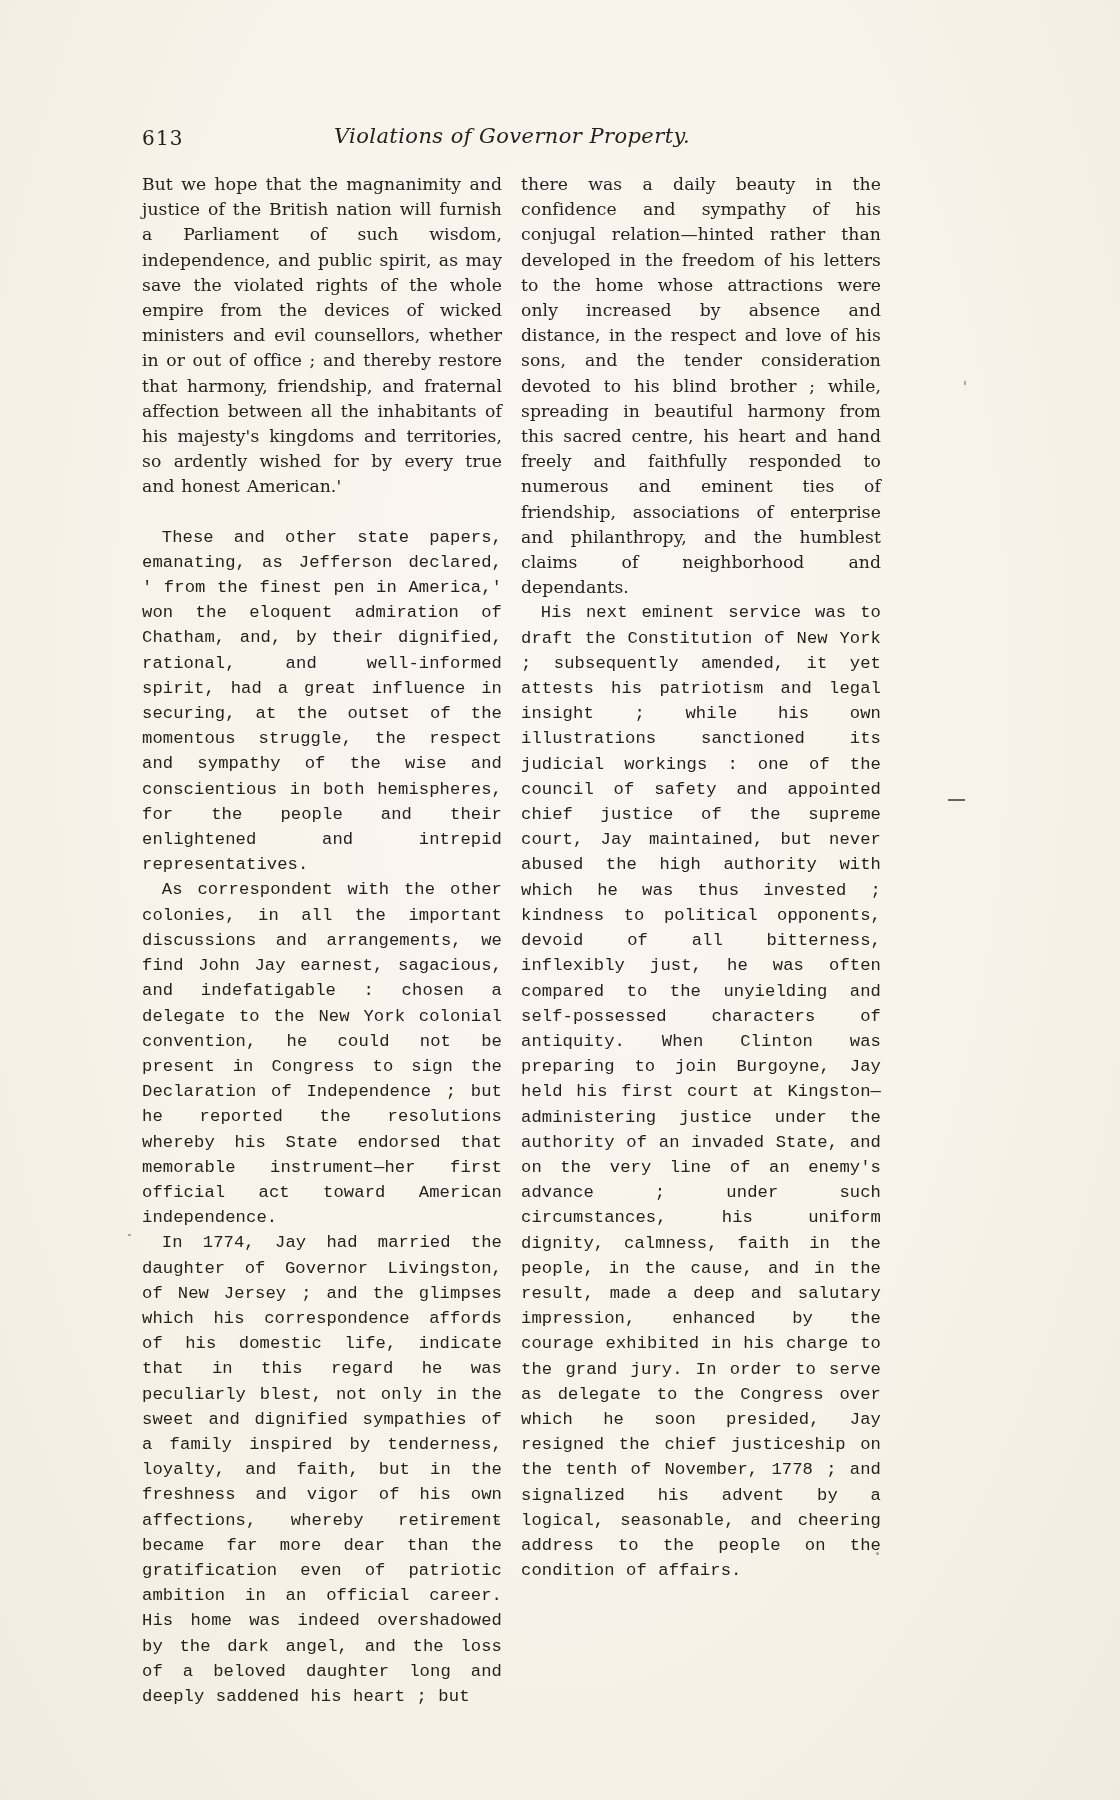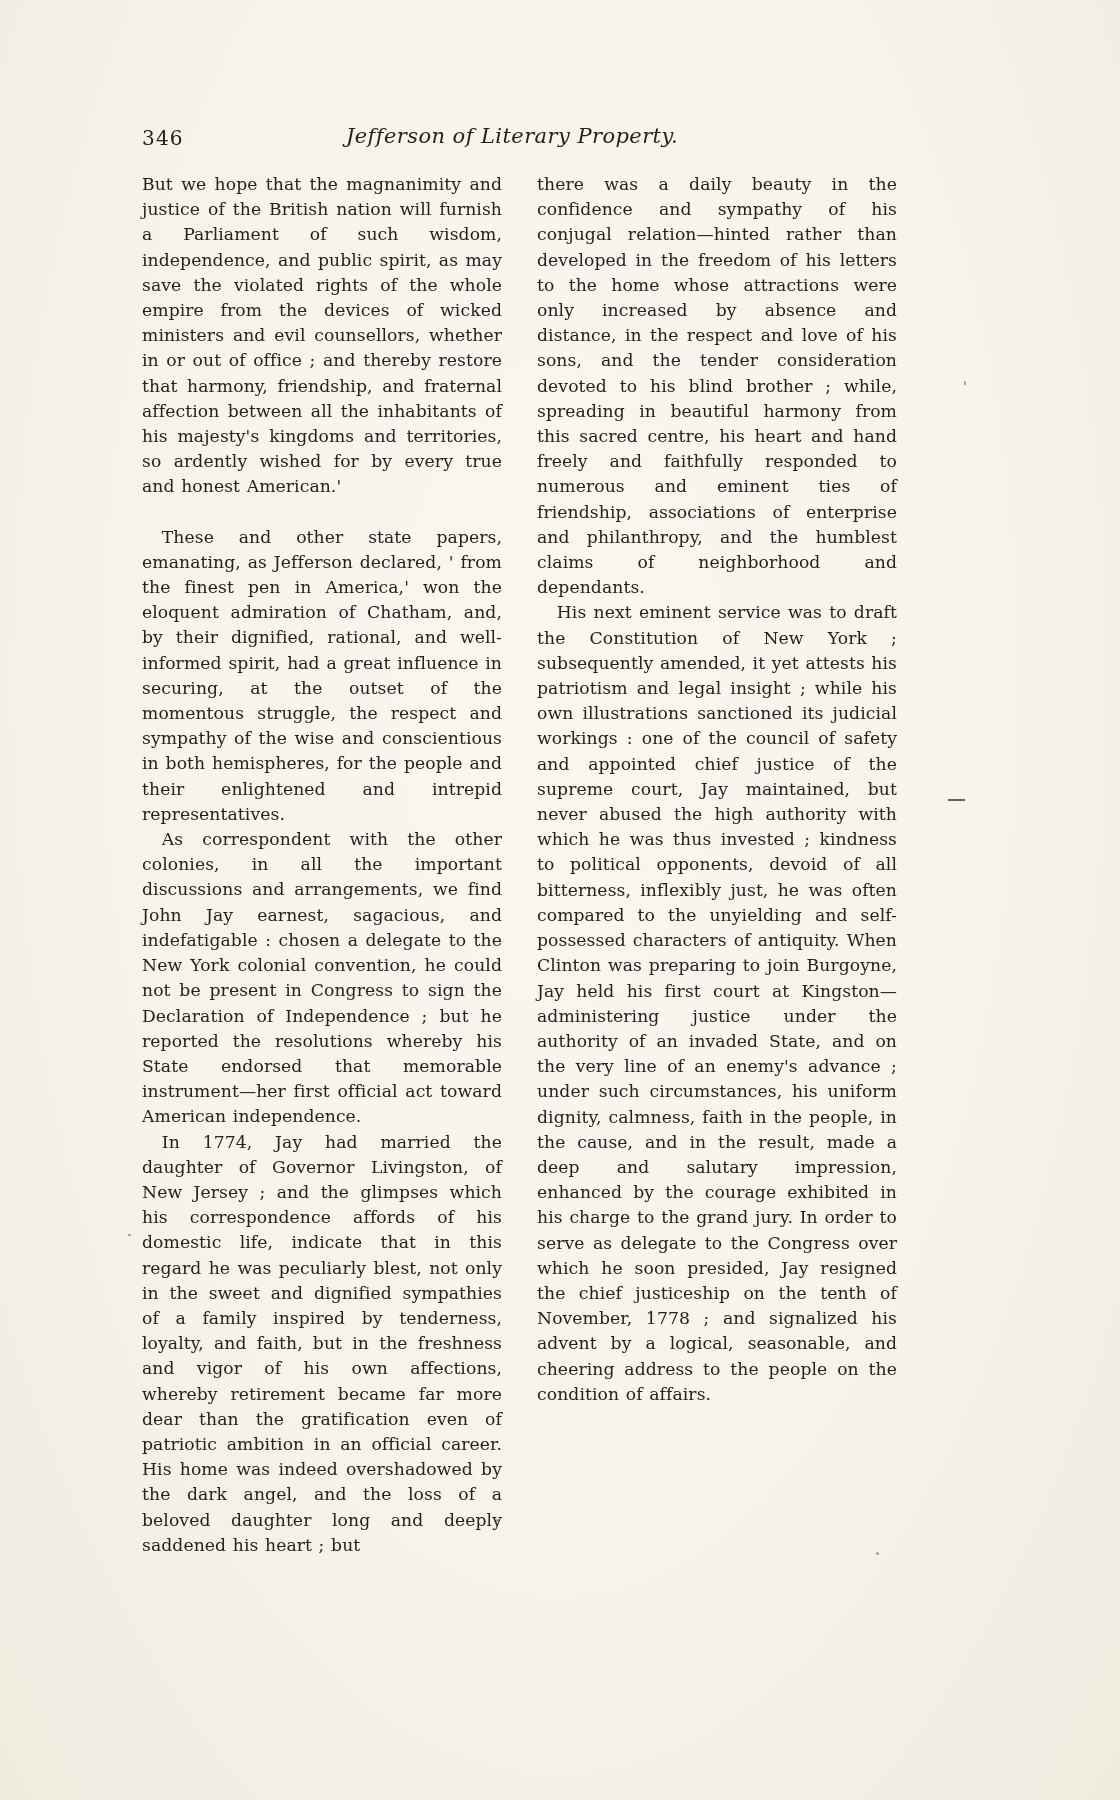--- a/index.html
+++ b/index.html
@@ -40,38 +40,39 @@
     left: 0;
     right: 0;
     top: 0;
     text-align: center;
     font-style: italic;
     font-size: 21px;
     letter-spacing: 0.02em;
   }
   .columns {
     display: flex;
-    gap: 35px;
+    gap: 19px;
     align-items: flex-start;
   }
   .column {
     width: 360px;
     flex: 0 0 360px;
     text-align: justify;
     font-size: 17.2px;
     line-height: 25.2px;
     word-spacing: 0.06em;
     letter-spacing: 0.005em;
   }
   .para {
     margin: 0;
     text-indent: 0;
   }
   .para.indent {
     text-indent: 1.15em;
+    font-family: Liberation Mono, monospace;
   }
   .para.quote-end {
     margin-bottom: 25px;
   }
   
   .artifact {
     position: absolute;
     pointer-events: none;
   }
   .artifact.dash {
@@ -118,22 +119,22 @@
   }
 </style>
 </head>
 <body>
 
 <div class="page">
 
   <div class="text-block">
 
     <header class="page-header">
-      <span class="page-number">346</span>
-      <span class="running-title">Jefferson of Literary Property.</span>
+      <span class="page-number">613</span>
+      <span class="running-title">Violations of Governor Property.</span>
     </header>
 
     <main class="columns">
 
       <section class="column">
         <p class="para quote-end">But we hope that the magnanimity and justice of the British nation will furnish a Parliament of such wisdom, independence, and public spirit, as may save the violated rights of the whole empire from the devices of wicked ministers and evil counsellors, whether in or out of office ; and thereby restore that harmony, friendship, and fraternal affection between all the inhabitants of his majesty's kingdoms and territories, so ardently wished for by every true and honest American.'</p>
         <p class="para indent">These and other state papers, emanating, as Jefferson declared, ' from the finest pen in America,' won the eloquent admiration of Chatham, and, by their dignified, rational, and well-informed spirit, had a great influence in securing, at the outset of the momentous struggle, the respect and sympathy of the wise and conscientious in both hemispheres, for the people and their enlightened and intrepid representatives.</p>
         <p class="para indent">As correspondent with the other colonies, in all the important discussions and arrangements, we find John Jay earnest, sagacious, and indefatigable : chosen a delegate to the New York colonial convention, he could not be present in Congress to sign the Declaration of Independence ; but he reported the resolutions whereby his State endorsed that memorable instrument—her first official act toward American independence.</p>
         <p class="para indent">In 1774, Jay had married the daughter of Governor Livingston, of New Jersey ; and the glimpses which his correspondence affords of his domestic life, indicate that in this regard he was peculiarly blest, not only in the sweet and dignified sympathies of a family inspired by tenderness, loyalty, and faith, but in the freshness and vigor of his own affections, whereby retirement became far more dear than the gratification even of patriotic ambition in an official career.  His home was indeed overshadowed by the dark angel, and the loss of a beloved daughter long and deeply saddened his heart ; but</p>
       </section>

